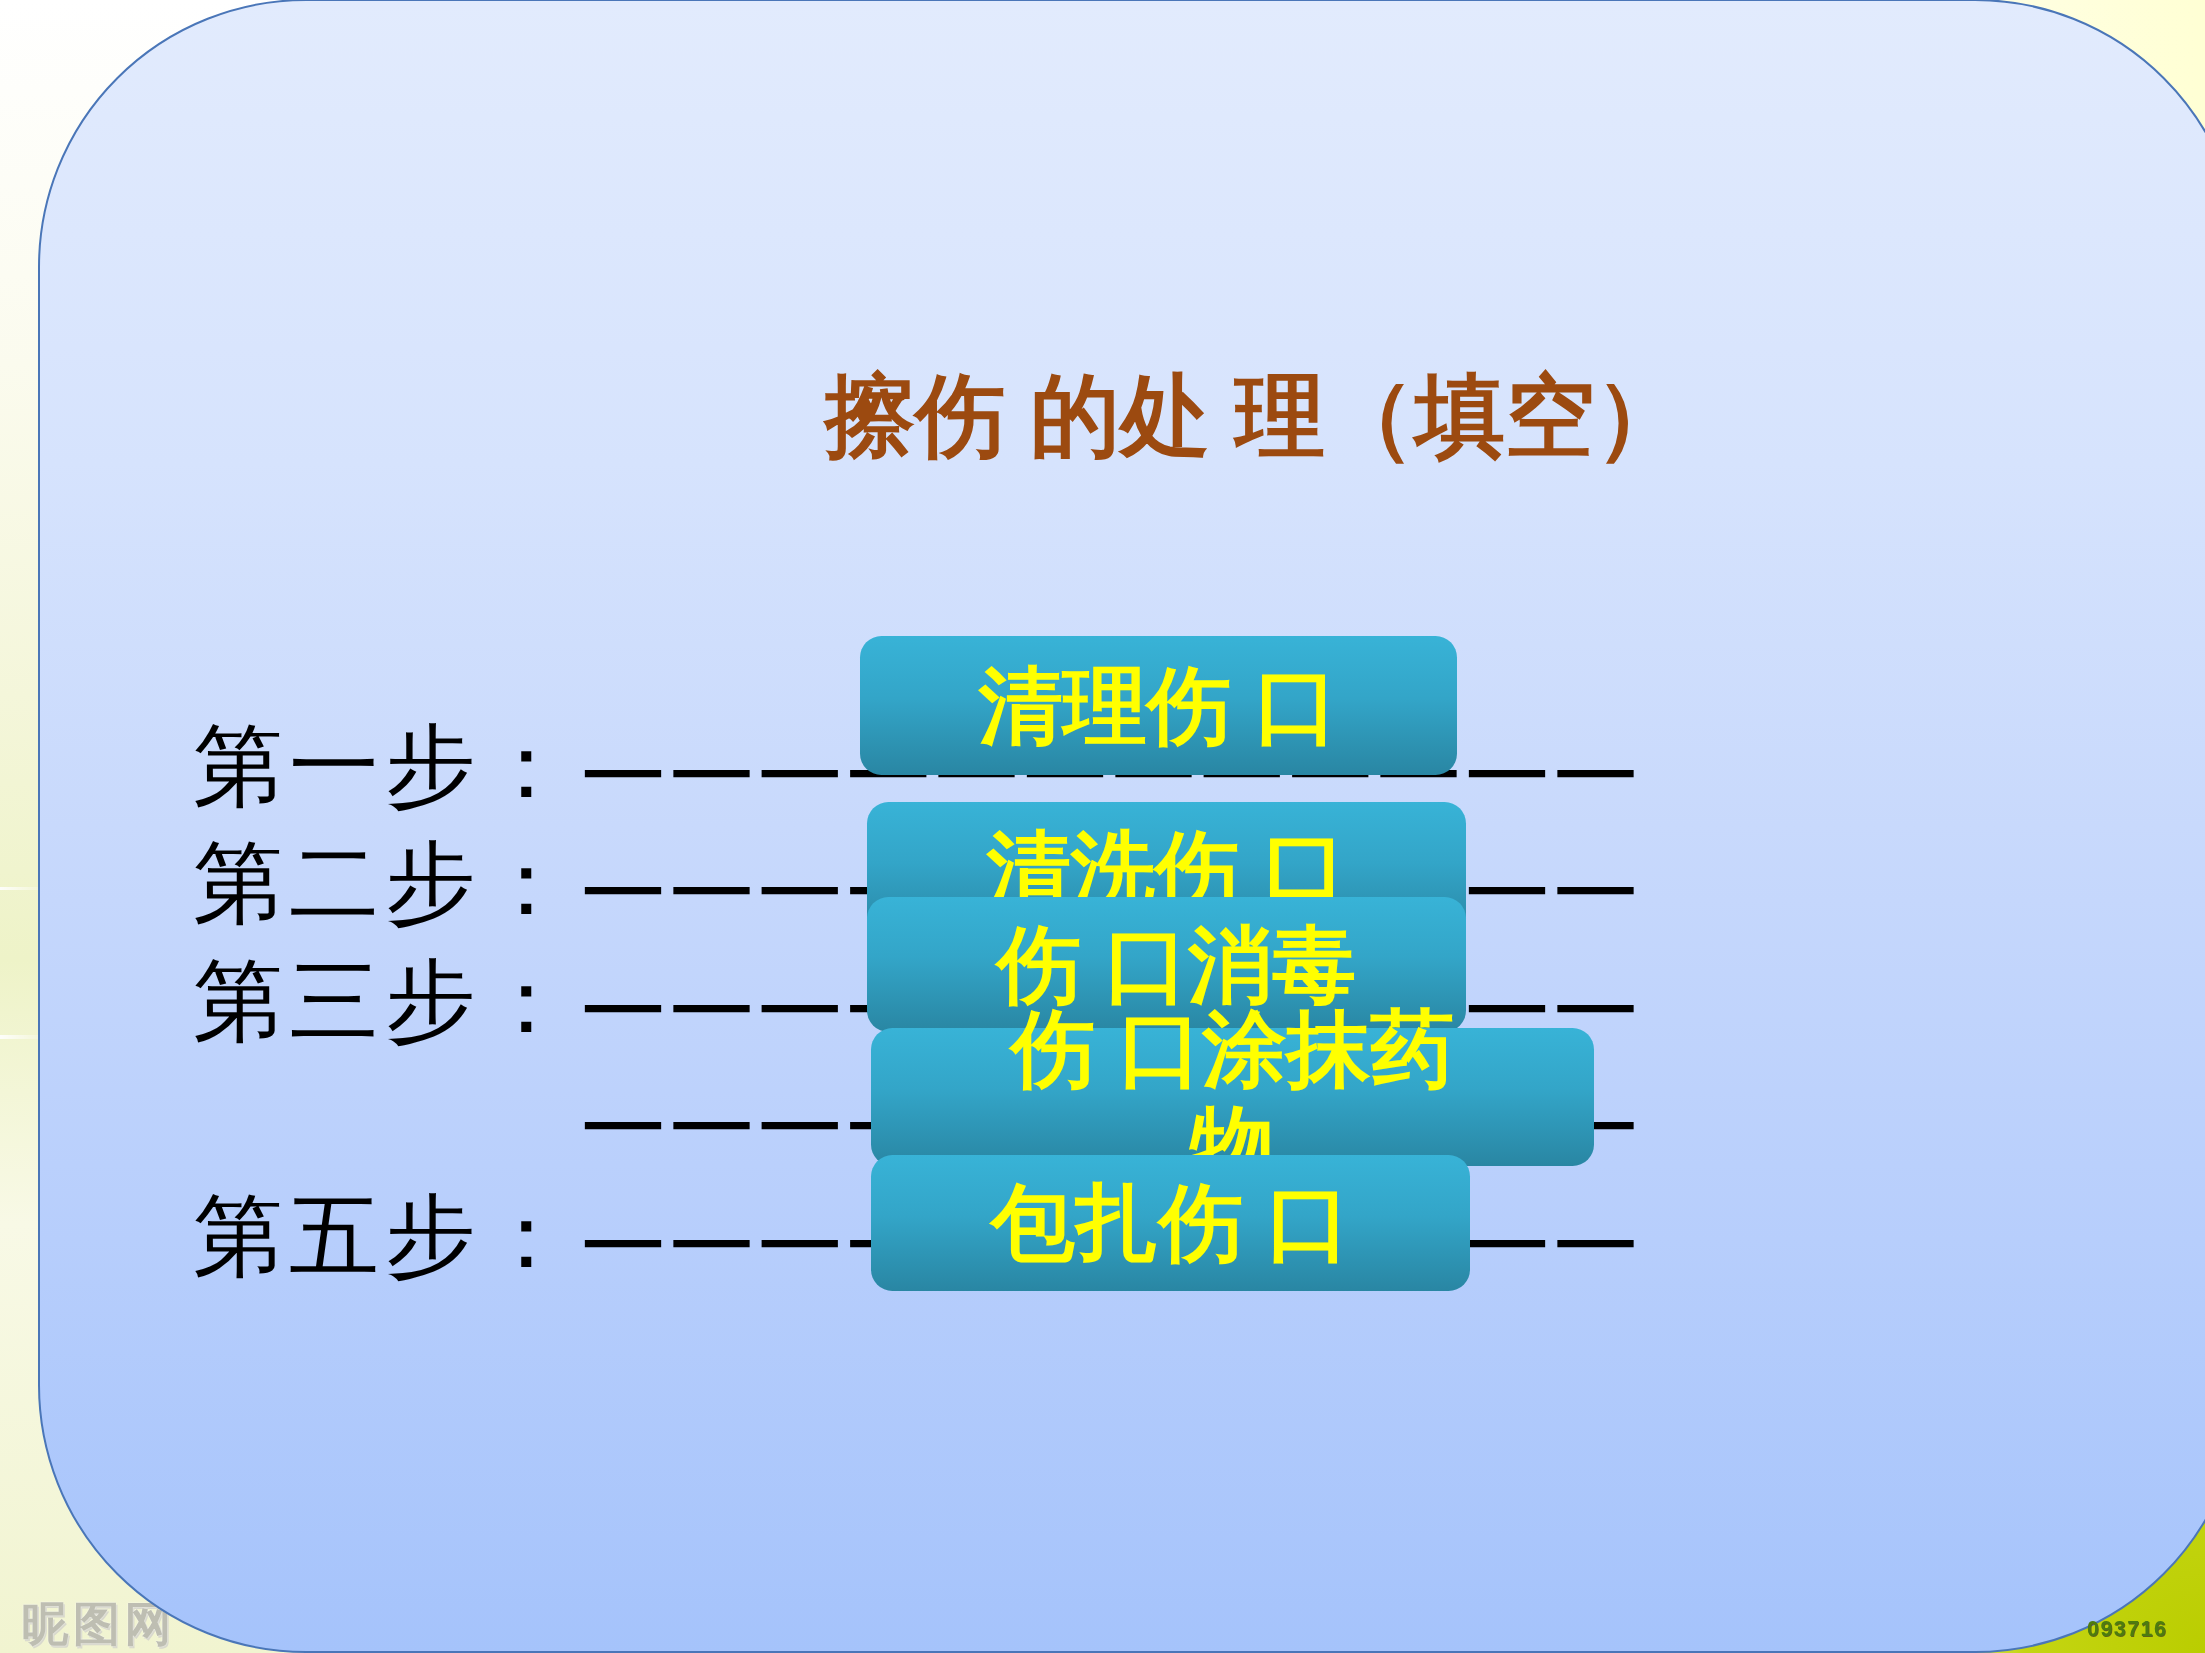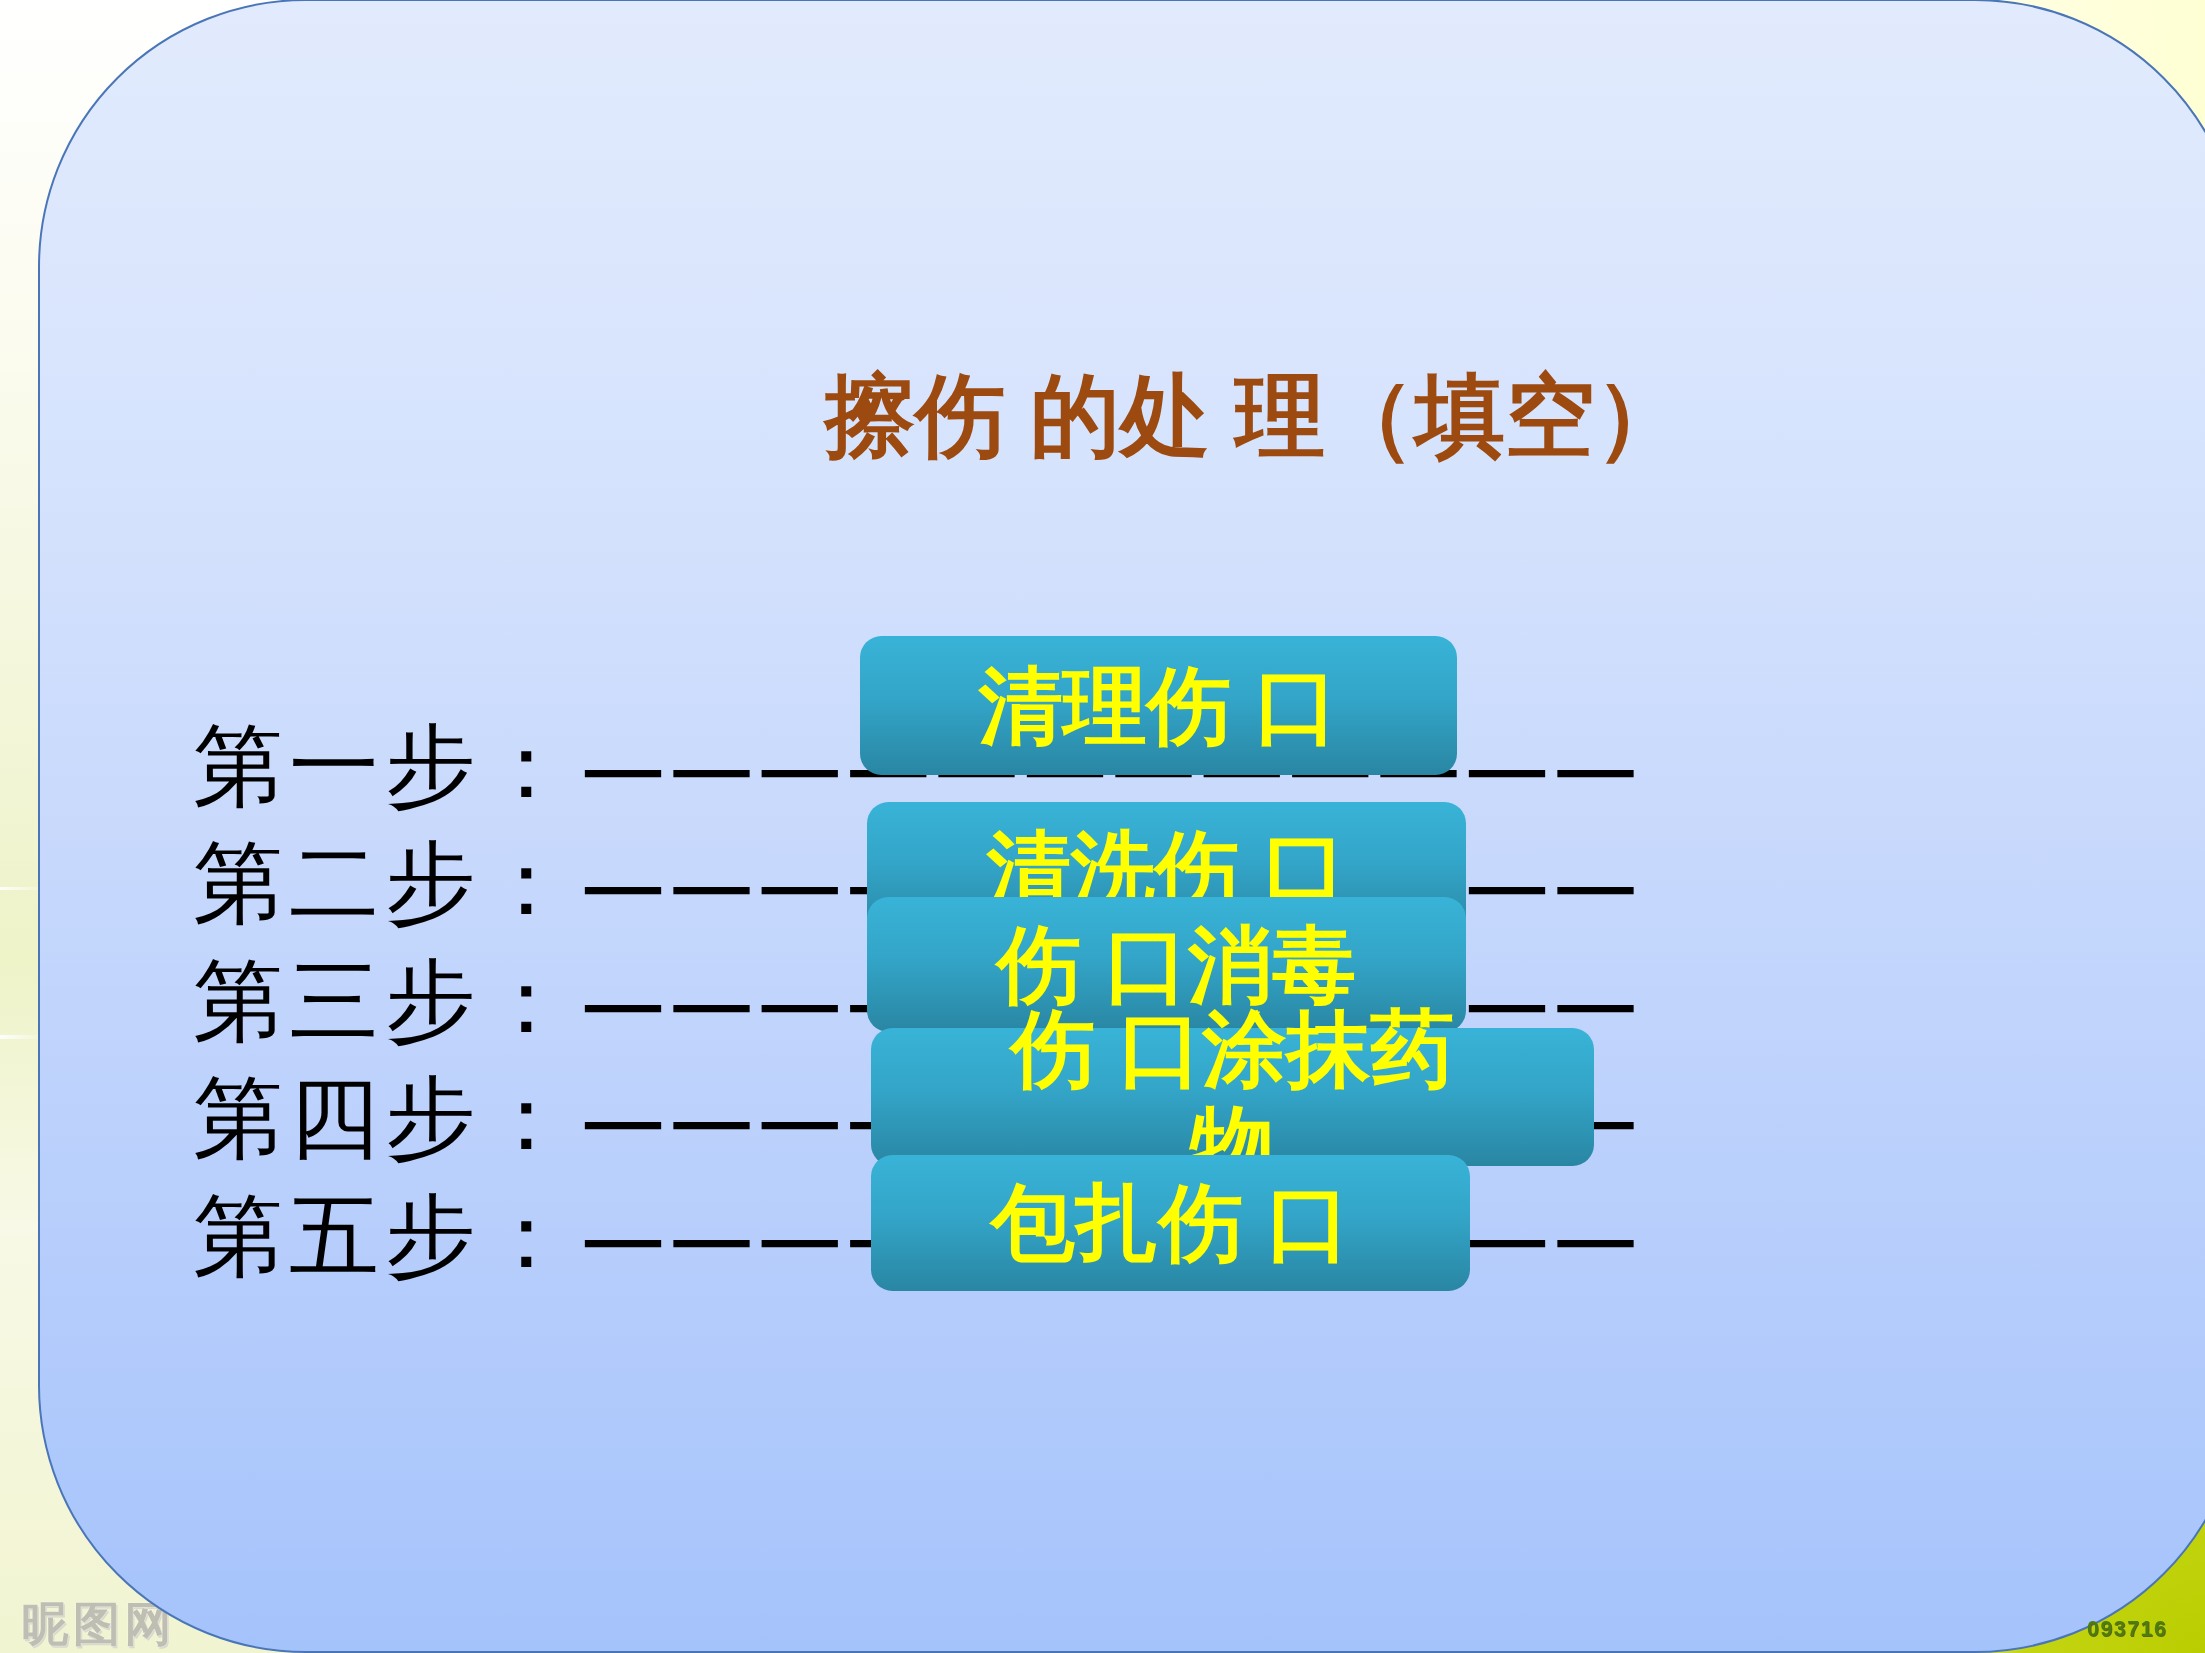--- a/index.html
+++ b/index.html
@@ -178,21 +178,20 @@
 </div>
 <div class="step-row r2">
   <span class="step-label">第二步：</span>
   <span class="step-blank">————————————</span>
 </div>
 <div class="step-row r3">
   <span class="step-label">第三步：</span>
   <span class="step-blank">————————————</span>
 </div>
 <div class="step-row r4">
-  <span class="step-label">第四步：</span>
   <span class="step-blank">————————————</span>
 </div>
 <div class="step-row r5">
   <span class="step-label">第五步：</span>
   <span class="step-blank">————————————</span>
 </div>
 
 <div class="answer-box b1">
   <div class="answer-text">清理伤 口</div>
 </div>

